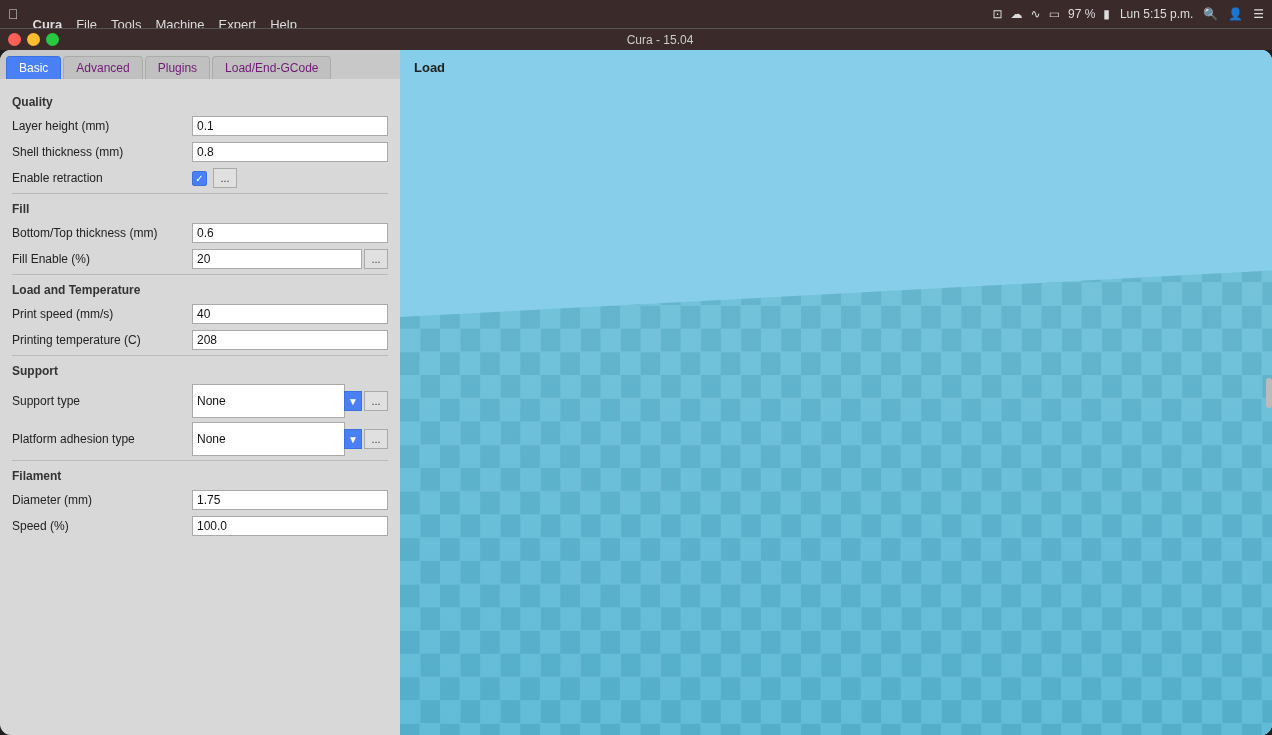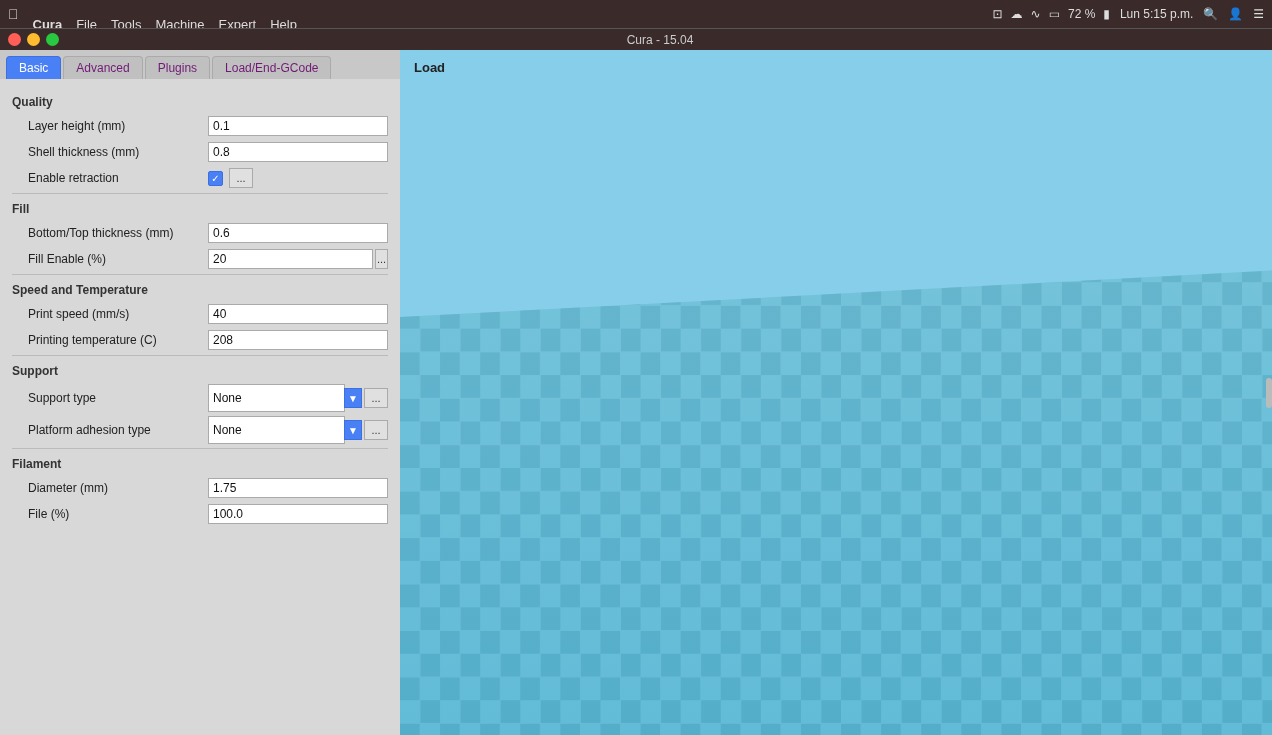--- a/index.html
+++ b/index.html
@@ -84,20 +84,21 @@
     .window-title {
       color: #ccc;
       font-size: 12px;
     }
 
     
     .main-content {
       display: flex;
       flex: 1;
       overflow: hidden;
+      border-radius: 11px;
     }
 
     
     .left-panel {
       width: 400px;
       background: #d8d8d8;
       display: flex;
       flex-direction: column;
       flex-shrink: 0;
       overflow-y: auto;
@@ -137,21 +138,20 @@
       font-size: 12px;
       color: #333;
       margin: 8px 0 6px 0;
     }
 
     .field-row {
       display: flex;
       align-items: center;
       margin-bottom: 4px;
       min-height: 22px;
-      margin-left: 16px;
     }
     .field-label {
       flex: 0 0 180px;
       font-size: 12px;
       color: #222;
     }
     .field-input {
       flex: 1;
       height: 20px;
       border: 1px solid #aaa;
@@ -205,21 +205,21 @@
     }
 
     
     .dropdown-wrapper {
       display: flex;
       align-items: center;
       flex: 1;
     }
     .dropdown-select {
       flex: 1;
-      height: 28px;
+      height: 34px;
       border: 1px solid #aaa;
       background: white;
       font-size: 12px;
       padding: 0 4px;
       appearance: none;
       -webkit-appearance: none;
       color: #111;
     }
     .dropdown-arrow {
       width: 18px;
@@ -335,21 +335,21 @@
     <span class="menu-item">Machine</span>
     <span class="menu-item">Expert</span>
     <span class="menu-item">Help</span>
   </div>
   <div class="menubar-right">
     <span class="status-icons">
       <span>⊡</span>
       <span>☁</span>
       <span>∿</span>
       <span>▭</span>
-      <span>72 %</span>
+      <span>97 %</span>
       <span>▮</span>
     </span>
     <span>Lun 5:15 p.m.</span>
     <span>🔍</span>
     <span>👤</span>
     <span>☰</span>
   </div>
 </div>
 
 <div class="titlebar">
@@ -404,21 +404,21 @@
       </div>
 
       <div class="field-row">
         <div class="field-label">Fill Enable (%)</div>
         <input class="field-input" type="text" value="20" style="">
         <div class="field-btn">...</div>
       </div>
 
       <div class="divider"></div>
 
-      <div class="section-header">Speed and Temperature</div>
+      <div class="section-header">Load and Temperature</div>
 
       <div class="field-row">
         <div class="field-label">Print speed (mm/s)</div>
         <input class="field-input wide" type="text" value="40" style="">
       </div>
 
       <div class="field-row">
         <div class="field-label">Printing temperature (C)</div>
         <input class="field-input wide" type="text" value="208" style="">
       </div>
@@ -456,21 +456,21 @@
       <div class="divider"></div>
 
       <div class="section-header">Filament</div>
 
       <div class="field-row">
         <div class="field-label">Diameter (mm)</div>
         <input class="field-input wide" type="text" value="1.75" style="">
       </div>
 
       <div class="field-row">
-        <div class="field-label">File (%)</div>
+        <div class="field-label">Speed (%)</div>
         <input class="field-input wide" type="text" value="100.0" style="">
       </div>
 
     </div>
   </div>
 
   <div class="viewport">
 
     <div style="position:absolute; top:10px; left:14px; font-size:13px; font-weight:600; color:#222; z-index:10;">Load</div>
 

